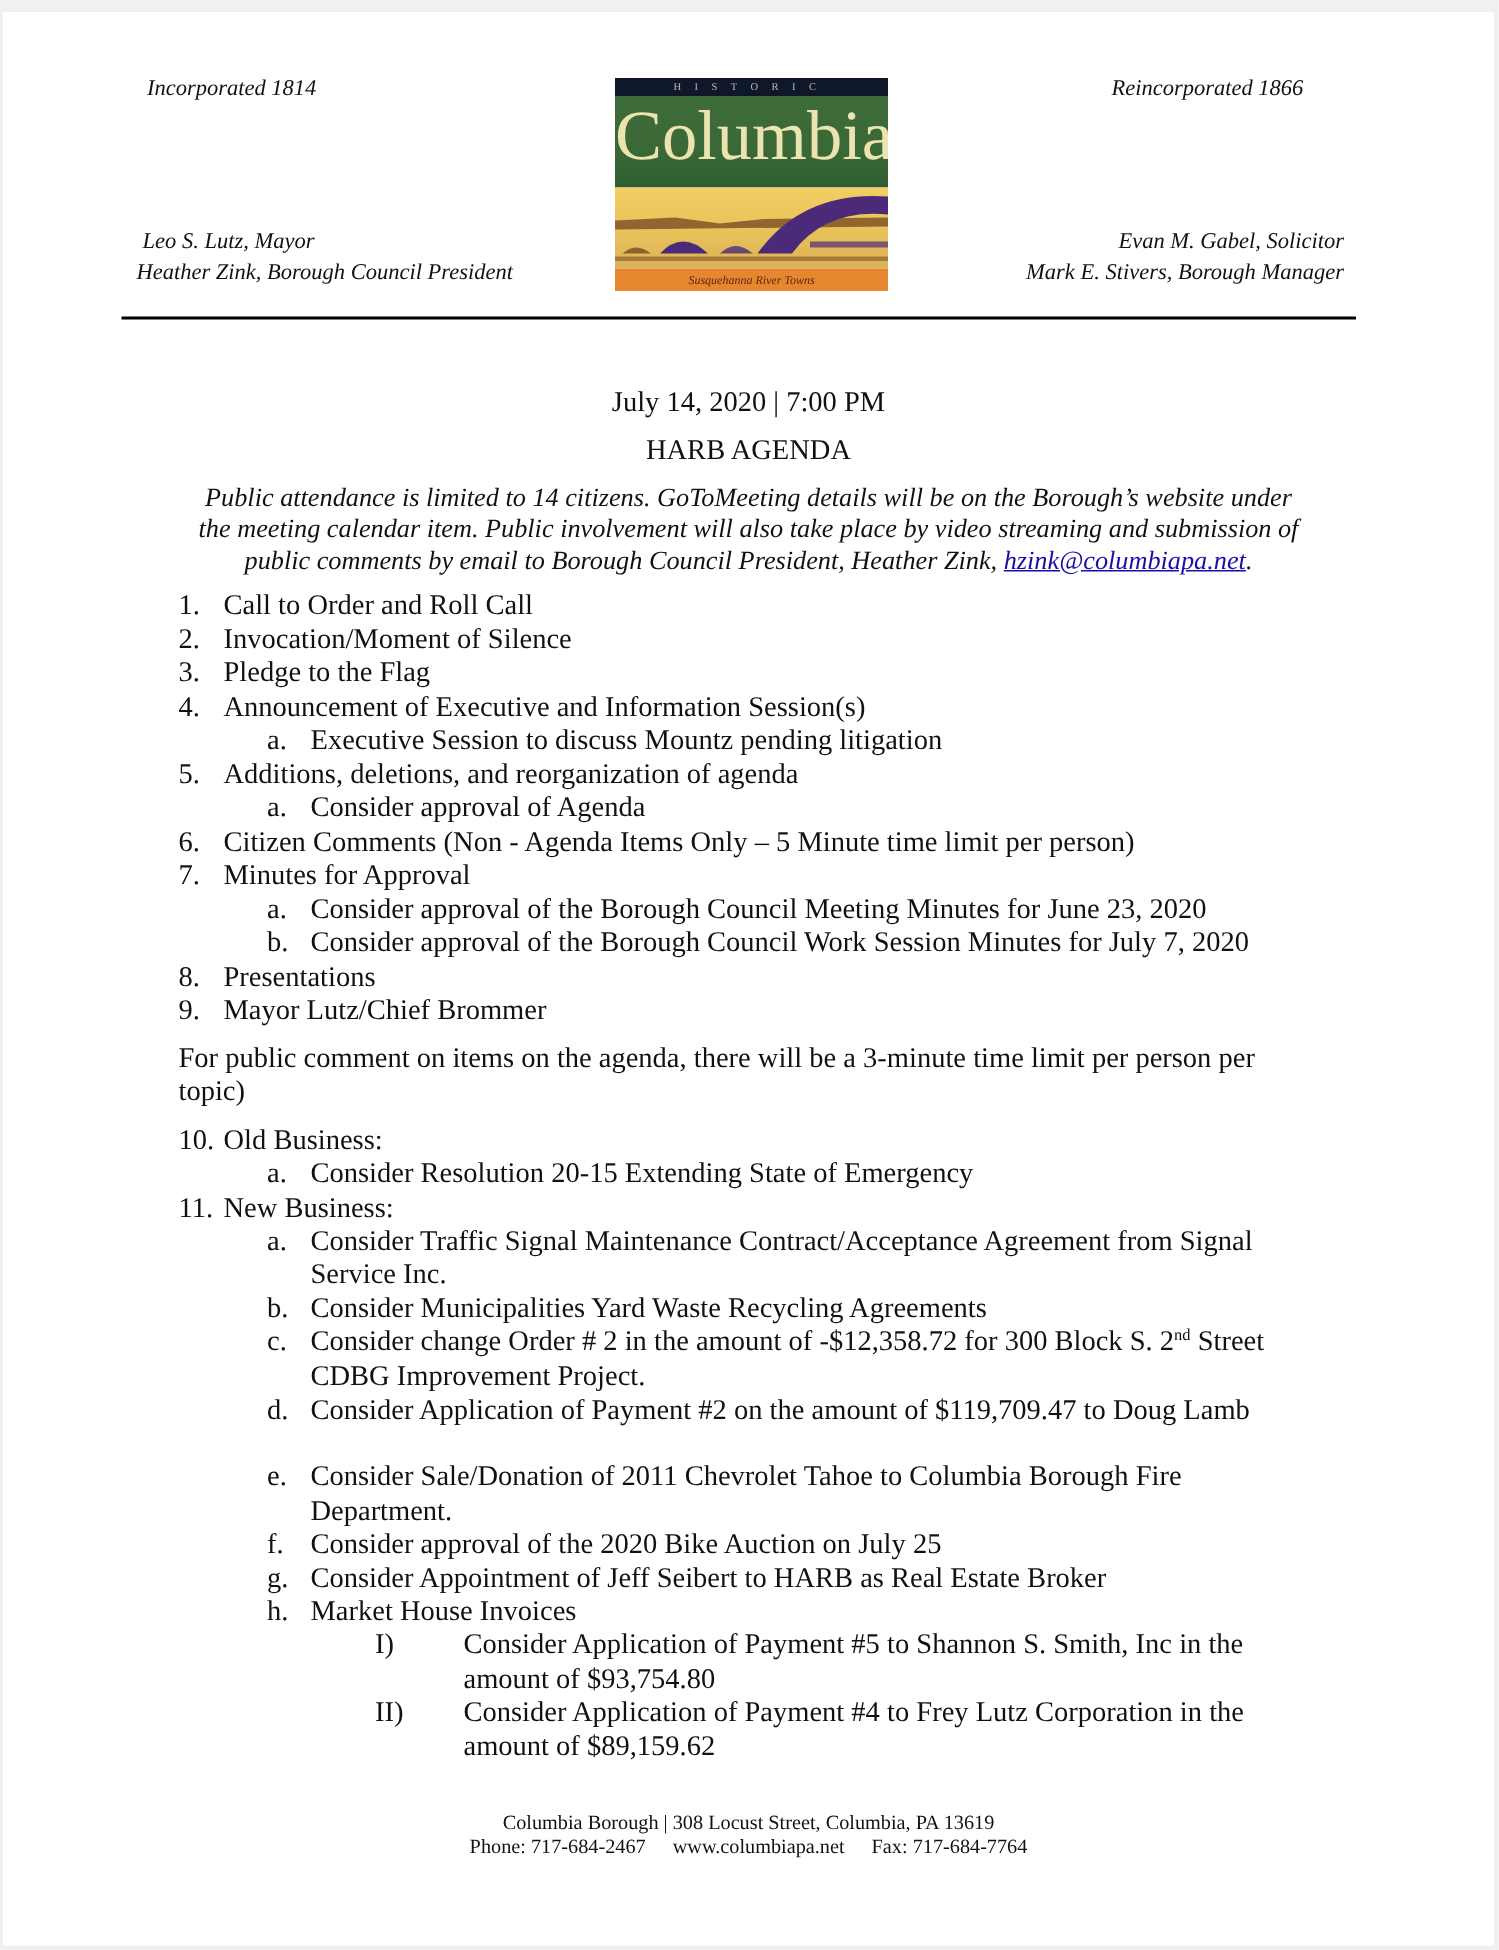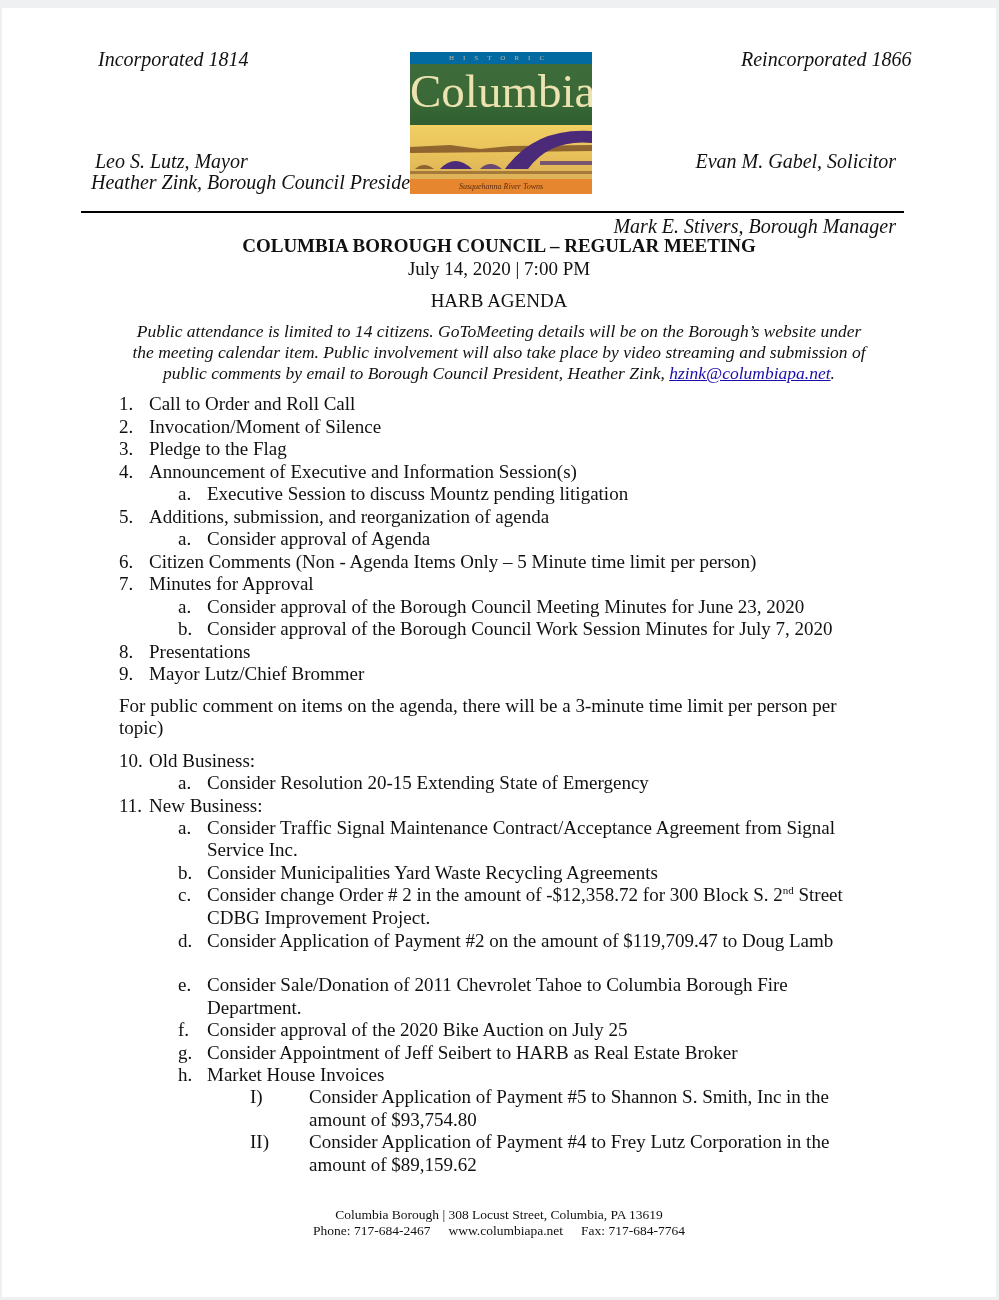--- a/index.html
+++ b/index.html
@@ -4,27 +4,27 @@
 <style>
   html, body { margin: 0; padding: 0; }
   body {
     width: 999px; height: 1300px; background: #eef0f2; position: relative; overflow: hidden;
     font-family: "Liberation Serif", "DejaVu Serif", serif; color: #111;
   }
   .page {
     position: absolute; left: 2px; top: 8px; width: 994px; height: 1289px; background: #ffffff;
   }
   .abs { position: absolute; white-space: nowrap; }
-  .hdr { font-style: italic; font-size: 20px; line-height: 21px; }
+  .hdr { font-style: italic; font-size: 15px; line-height: 21px; }
   .right { text-align: right; }
   .divider { position: absolute; left: 79px; top: 203px; width: 823px; height: 2px; background: #000; }
 
   
   .logo { position: absolute; left: 408px; top: 44px; width: 182px; height: 142px; overflow: hidden; }
-  .logo .band-top { position: absolute; left: 0; top: 0; width: 100%; height: 12px; background: #0369a1;
+  .logo .band-top { position: absolute; left: 0; top: 0; width: 100%; height: 12px; background: #0f172a;
     color: #bfb9a4; font-size: 7px; letter-spacing: 9px; text-align: center; line-height: 12px; font-family: "Liberation Serif", serif; }
   .logo .band-green { position: absolute; left: 0; top: 12px; width: 100%; height: 61px;
     background: linear-gradient(180deg,#3d6b39 0%,#3a6937 60%,#2f5d30 100%); }
   .logo .title { position: absolute; left: 0; top: 14px; width: 100%; text-align: center;
     color: #ece3b0; font-size: 47px; line-height: 50px; font-family: "Liberation Serif", serif; }
   .logo .band-yellow { position: absolute; left: 0; top: 73px; width: 100%; height: 54px;
     background: linear-gradient(180deg,#f1cf63 0%,#e8c15a 55%,#ddb258 100%); }
   .logo .band-orange { position: absolute; left: 0; top: 127px; width: 100%; height: 15px;
     background: #e6862f; color: #5a2c12; font-style: italic; font-size: 8px; text-align: center; line-height: 15px; }
 
@@ -46,21 +46,21 @@
 
 <div class="page">
 
   <div class="abs hdr" style="left:96px; top:41px;">Incorporated 1814</div>
   <div class="abs hdr" style="left:739px; top:41px;">Reincorporated 1866</div>
 
   <div class="abs hdr" style="left:93px; top:143px;">Leo S. Lutz, Mayor</div>
   <div class="abs hdr" style="left:89px; top:164px;">Heather Zink, Borough Council President</div>
 
   <div class="abs hdr right" style="right:100px; top:143px;">Evan M. Gabel, Solicitor</div>
-  <div class="abs hdr right" style="right:100px; top:164px;margin-top:44px;">Mark E. Stivers, Borough Manager</div>
+  <div class="abs hdr right" style="right:100px; top:164px;">Mark E. Stivers, Borough Manager</div>
 
   <div class="logo">
     <div class="band-top">HISTORIC</div>
     <div class="band-green"></div>
     <div class="title">Columbia</div>
     <div class="band-yellow">
       <svg width="182" height="54" viewBox="0 0 182 54">
         <path d="M0 22 L40 20 L70 24 L100 21 L182 20 L182 26 L0 28 Z" fill="#6b3d1e" opacity="0.7"></path>
         <path d="M95 44 Q125 2 182 6 L182 18 Q140 14 118 44 Z" fill="#4b2a7a"></path>
         <path d="M30 44 Q45 28 62 44 Z" fill="#4b2a7a"></path>
@@ -68,21 +68,20 @@
         <path d="M5 44 Q14 36 24 44 Z" fill="#6b3d1e" opacity="0.7"></path>
         <rect x="0" y="46" width="182" height="3" fill="#6b3d1e" opacity="0.5"></rect>
         <rect x="130" y="36" width="52" height="4" fill="#4b2a7a" opacity="0.7"></rect>
       </svg>
     </div>
     <div class="band-orange">Susquehanna River Towns</div>
   </div>
 
   <div class="divider"></div>
 
-  <div class="center title-main" style="top:227px;">COLUMBIA BOROUGH COUNCIL – REGULAR MEETING</div>
   <div class="center sub" style="top:250px;">July 14, 2020 | 7:00 PM</div>
   <div class="center sub" style="top:282px;">HARB AGENDA</div>
 
   <div class="center notice" style="top:313px;">Public attendance is limited to 14 citizens.  GoToMeeting details will be on the Borough’s website under</div>
   <div class="center notice" style="top:334px;">the meeting calendar item. Public involvement will also take place by video streaming and submission of</div>
   <div class="center notice" style="top:355px;"><span>public comments by email to Borough Council President, Heather Zink, </span><a href="#">hzink@columbiapa.net</a><span>.</span></div>
 
   <div class="row" style="top:385px; left:117px;">
       <span class="num">1.</span>
       <span class="txt" style="left:30px;">Call to Order and Roll Call</span>
@@ -98,21 +97,21 @@
   <div class="row" style="top:453px; left:117px;">
       <span class="num">4.</span>
       <span class="txt" style="left:30px;">Announcement of Executive and Information Session(s)</span>
     </div>
   <div class="row" style="top:475px; left:176px;">
       <span class="num">a.</span>
       <span class="txt" style="left:29px;">Executive Session to discuss Mountz pending litigation</span>
     </div>
   <div class="row" style="top:498px; left:117px;">
       <span class="num">5.</span>
-      <span class="txt" style="left:30px;">Additions, submission, and reorganization of agenda</span>
+      <span class="txt" style="left:30px;">Additions, deletions, and reorganization of agenda</span>
     </div>
   <div class="row" style="top:520px; left:176px;">
       <span class="num">a.</span>
       <span class="txt" style="left:29px;">Consider approval of Agenda</span>
     </div>
   <div class="row" style="top:543px; left:117px;">
       <span class="num">6.</span>
       <span class="txt" style="left:30px;">Citizen Comments (Non - Agenda Items Only – 5 Minute time limit per person)</span>
     </div>
   <div class="row" style="top:565px; left:117px;">

